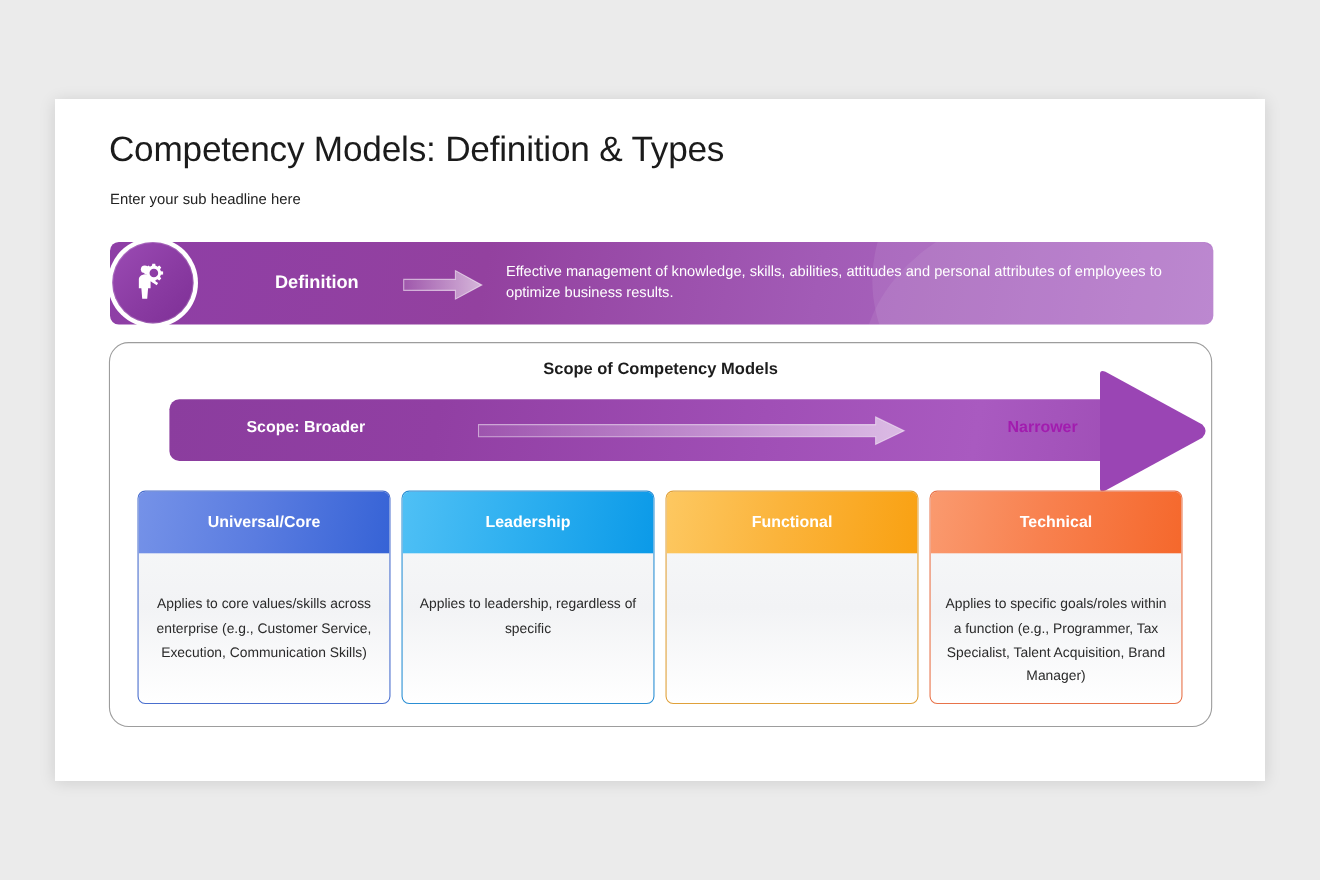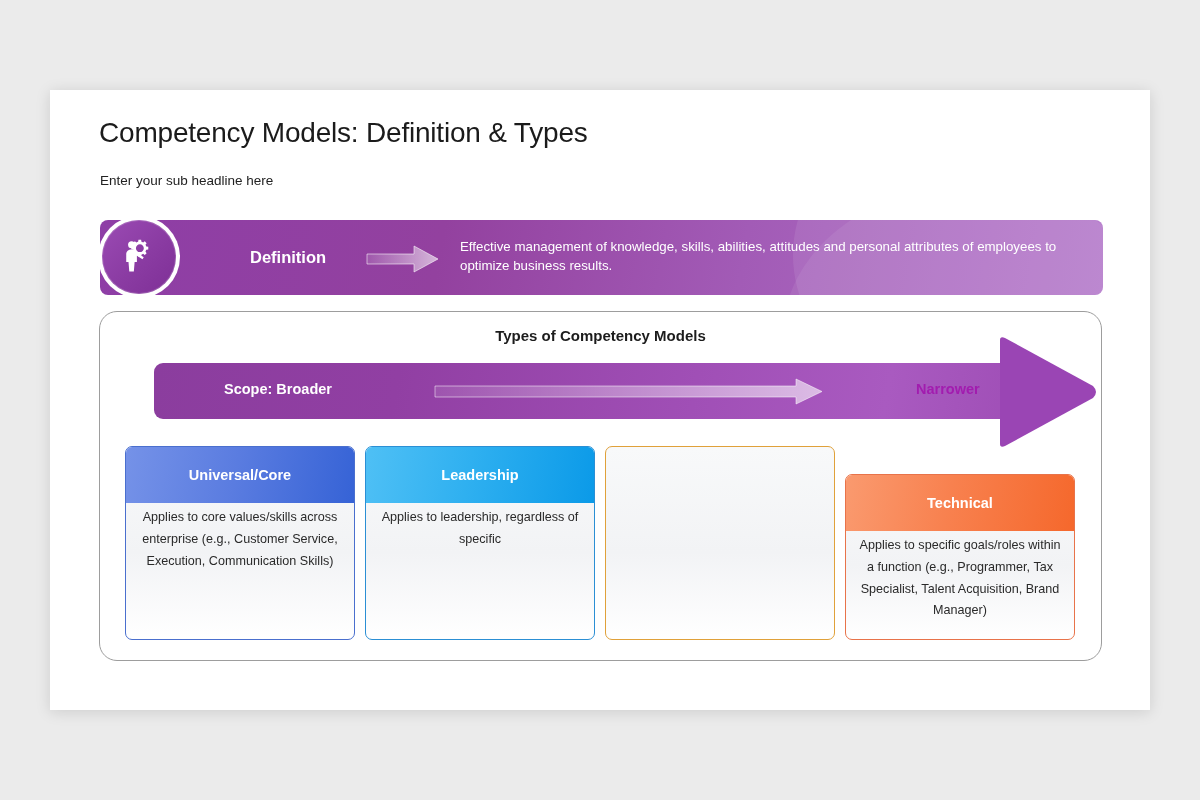--- a/index.html
+++ b/index.html
@@ -16,21 +16,21 @@
     left: 50px; top: 90px;
     width: 1100px; height: 620px;
     background: #ffffff;
     box-shadow: 0 2px 14px rgba(0,0,0,0.13);
   }
 
   
   .title {
     position: absolute;
     left: 49px; top: 27px;
-    font-size: 28px;
+    font-size: 32px;
     font-weight: 400;
     color: #1b1b1b;
     letter-spacing: -0.2px;
     white-space: nowrap;
   }
   .subtitle {
     position: absolute;
     left: 50px; top: 83px;
     font-size: 13.5px;
     font-weight: 400;
@@ -188,34 +188,34 @@
     display: flex;
     align-items: center;
     justify-content: center;
     font-size: 14.5px;
     font-weight: bold;
     color: #ffffff;
     text-align: center;
   }
   .card-body {
     flex: 1;
-    padding: 4px 12px 10px;
+    padding: 36px 12px 10px;
     font-size: 12.6px;
     line-height: 1.73;
     color: #2a2a2a;
     text-align: center;
   }
 
   .c0 { border-color: #4a6fce; }
   .c0 .card-head { background: linear-gradient(100deg, #7592e8 0%, #5a7ce0 48%, #3663d6 100%); }
   .c1 { border-color: #2b8fd4; }
   .c1 .card-head { background: linear-gradient(100deg, #4fc0f5 0%, #2fb0f0 45%, #0b9ae8 100%); }
   .c2 { border-color: #e0a13a; }
   .c2 .card-head { background: linear-gradient(100deg, #fdc861 0%, #fbb43c 45%, #f9a112 100%); }
-  .c3 { border-color: #e8734a; margin-top: 28px; }
+  .c3 { border-color: #e8734a; }
   .c3 .card-head { background: linear-gradient(100deg, #fa9a6f 0%, #f8814f 45%, #f5682c 100%); }
 </style>
 </head>
 <body>
 
 <div id="slide">
 
   <div class="title">Competency Models: Definition &amp; Types</div>
   <div class="subtitle">Enter your sub headline here</div>
 
@@ -247,21 +247,21 @@
           <stop offset="100%" stop-color="#ffffff" stop-opacity="0.62"></stop>
         </linearGradient>
       </defs>
       <path d="M1 10 L48 10 L48 2 L72 15 L48 28 L48 20 L1 20 Z" fill="url(#defArrowGrad)" stroke="rgba(255,255,255,0.55)" stroke-width="1"></path>
     </svg>
 
     <div class="def-text" style="left:410px;top:148px;">Effective management of knowledge, skills, abilities, attitudes and personal attributes of employees to optimize business results.</div>
 
     <div class="types-panel" style="left:49px;top:221px;"></div>
 
-    <div class="types-heading" style="left:49px;top:237px;width:1003px;">Types of Competency Models</div>
+    <div class="types-heading" style="left:49px;top:237px;width:1003px;">Scope of Competency Models</div>
 
     <div class="scope-wrap" style="left:80px;top:246px;">
       <div class="scope-bar"></div>
 
       <svg class="scope-head" viewBox="0 0 99 112">
         <path d="M0 4 Q0 0 5 2 L93 50 Q99 56 93 62 L5 110 Q0 112 0 108 Z" fill="#9a45b4"></path>
       </svg>
 
       <div class="scope-broader">Scope: Broader</div>
       <div class="scope-narrower">Narrower</div>
@@ -283,20 +283,21 @@
         <div class="card-head">Universal/Core</div>
         <div class="card-body">Applies to core values/skills across enterprise (e.g., Customer Service, Execution, Communication Skills)</div>
       </div>
 
       <div class="card c1">
         <div class="card-head">Leadership</div>
         <div class="card-body">Applies to leadership, regardless of specific</div>
       </div>
 
       <div class="card c2">
+        <div class="card-head">Functional</div>
       </div>
 
       <div class="card c3">
         <div class="card-head">Technical</div>
         <div class="card-body">Applies to specific goals/roles within a function (e.g., Programmer, Tax Specialist, Talent Acquisition, Brand Manager)</div>
       </div>
 
     </div>
 
   </div>

